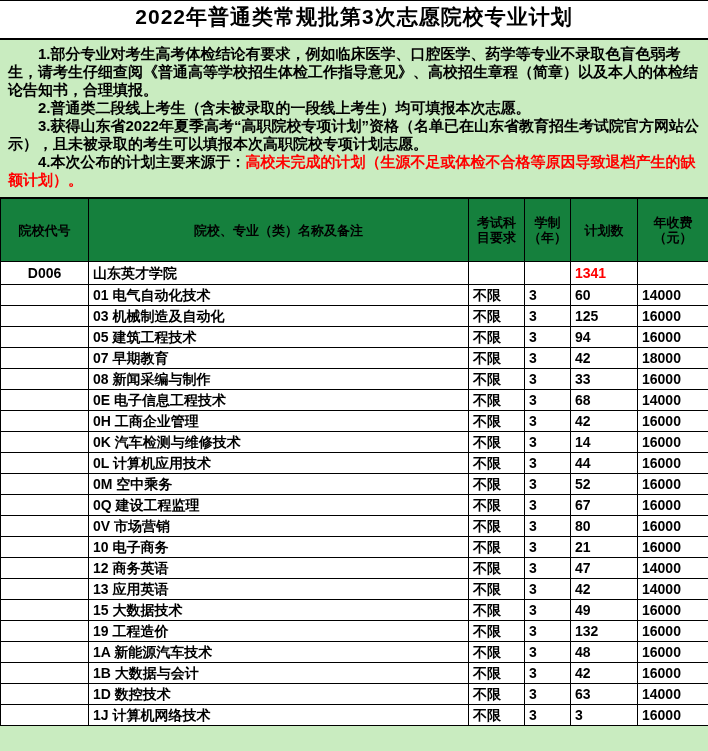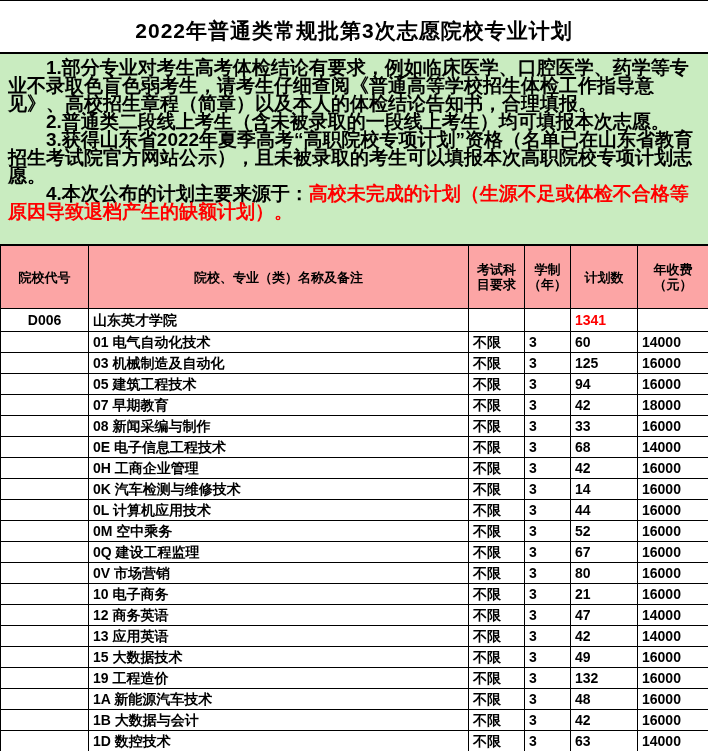--- a/index.html
+++ b/index.html
@@ -19,26 +19,26 @@
     width: 708px;
     height: 751px;
     border-top: 1px solid #000;
     box-sizing: border-box;
   }
   .title-bar {
     background: #ffffff;
     text-align: center;
     font-size: 21px;
     letter-spacing: 1px;
-    padding: 16px 0 7px 0;
+    padding: 2px 0 7px 0;
     border-bottom: 2px solid #000;
   }
   .notes {
-    padding: 5px 8px 23px 8px;
-    font-size: 19px;
+    padding: 5px 8px 8px 8px;
+    font-size: 15px;
     line-height: 18px;
   }
   .notes p {
     margin: 0;
     text-indent: 2em;
   }
   .red-text { color: #ff0000; }
 
   table.plan-table {
     width: 708px;
@@ -47,21 +47,21 @@
     background: #ffffff;
     font-size: 14px;
     font-weight: bold;
   }
   .plan-table th, .plan-table td {
     border: 1px solid #000;
     overflow: hidden;
     box-sizing: border-box;
   }
   .plan-table thead th {
-    background: #fca5a5;
+    background: #15803d;
     text-align: center;
     vertical-align: middle;
     font-size: 13px;
     line-height: 15px;
     height: 38px;
     padding: 16px 1px;
     white-space: pre-line;
     border-top: 2px solid #000;
   }
   .plan-table td {

